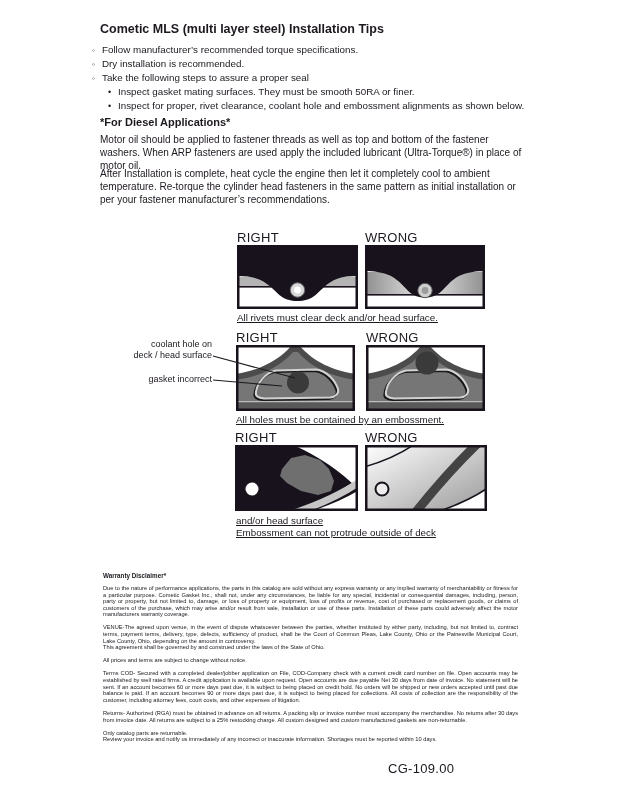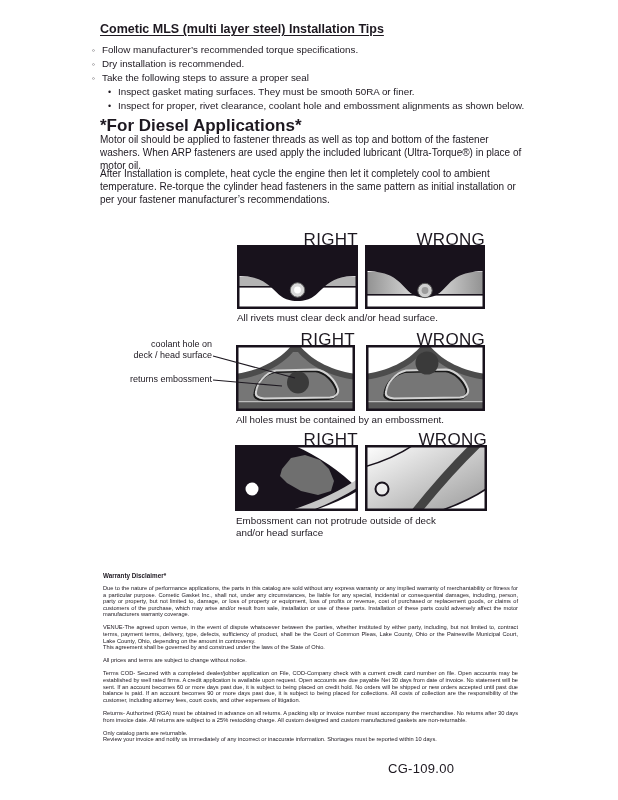--- a/index.html
+++ b/index.html
@@ -1,35 +1,35 @@
 <!DOCTYPE html>
 <html><head>
 <meta charset="utf-8">
 <style>
   html,body{margin:0;padding:0;background:#ffffff;}
   .page{position:relative;width:618px;height:800px;background:#ffffff;
         font-family:"Liberation Sans",sans-serif;color:#1d1820;overflow:hidden;}
 
   .title{position:absolute;left:100px;top:22px;font-size:12.5px;font-weight:bold;
-         text-decoration:underline;text-underline-offset:2px;white-space:nowrap;}
+         text-underline-offset:2px;white-space:nowrap;}
 
   .bullets{position:absolute;left:92px;top:43px;width:450px;font-size:9.8px;line-height:13px;}
   .brow{display:flex;gap:4px;align-items:baseline;}
   .brow .g{flex:0 0 6px;font-size:8px;}
   .brow.sub{margin-left:16px;}
   .brow.sub .g{font-size:9px;}
 
-  .dheading{position:absolute;left:100px;top:116px;font-size:17px;font-weight:bold;}
+  .dheading{position:absolute;left:100px;top:116px;font-size:11px;font-weight:bold;}
   .para{position:absolute;left:100px;width:424px;font-size:10px;line-height:13px;}
   #p1{top:133px}
   #p2{top:167px}
   #note{top:212px}
 
-  .fh{position:absolute;font-size:17px;letter-spacing:.3px;text-align:right;}
-  .fcap{position:absolute;font-size:9.8px;line-height:12px;}
+  .fh{position:absolute;font-size:13px;letter-spacing:.3px;text-align:left;}
+  .fcap{position:absolute;font-size:9.8px;line-height:12px;text-decoration:underline;}
   .dbox{position:absolute;}
 
   
   #f1hr{left:237px;top:230px;width:121px}
   #f1hw{left:365px;top:230px;width:120px}
   #f1br{left:237px;top:245px;width:121px;height:64px}
   #f1bw{left:365px;top:245px;width:120px;height:64px}
   #f1cap{left:237px;top:312px}
 
   
@@ -143,21 +143,21 @@
     <rect x="0" y="56.2" width="119" height="1" fill="#cfcfcf"></rect>
     <path d="M20,47 C21,38 29,28 40,25.5 L80,24.5 C91,26 99,35 102,44 C103,48 100,52 94,52.5 L28,53.5 C22,53 19,51 20,47 Z" fill="none" stroke="#181818" stroke-width="2.2" transform="translate(-1.4,1.4)"></path>
     <path d="M20,47 C21,38 29,28 40,25.5 L80,24.5 C91,26 99,35 102,44 C103,48 100,52 94,52.5 L28,53.5 C22,53 19,51 20,47 Z" fill="none" stroke="#d2d2d2" stroke-width="2"></path>
     <circle cx="61" cy="18" r="11.5" fill="#3a3a3a"></circle>
     <rect x="1.25" y="1.25" width="116.5" height="63.5" fill="none" stroke="#18121c" stroke-width="2.5"></rect>
   </svg>
   <div class="f2lab" id="f2lab1">
     <div>coolant hole on</div>
     <div>deck / head surface</div>
   </div>
-  <div class="f2lab" id="f2lab2">returns embossment</div>
+  <div class="f2lab" id="f2lab2">gasket incorrect</div>
   <svg id="f2lines" viewBox="0 0 420 100">
     <line x1="113" y1="26" x2="195" y2="48" stroke="#1d1820" stroke-width="1.2"></line>
     <line x1="113" y1="50" x2="182" y2="56" stroke="#1d1820" stroke-width="1.2"></line>
   </svg>
   <div class="fcap" id="f2cap">All holes must be contained by an embossment.</div>
 
   <div class="fh" id="f3hr">RIGHT</div>
   <div class="fh" id="f3hw">WRONG</div>
   <svg class="dbox" id="f3br" viewBox="0 0 123 66">
     <rect x="0" y="0" width="123" height="66" fill="#18121c"></rect>
@@ -176,22 +176,22 @@
       </linearGradient>
     </defs>
     <rect x="0" y="0" width="122" height="66" fill="url(#g3)"></rect>
     <path d="M113,-2 Q82,28 50,68" fill="none" stroke="#434343" stroke-width="9"></path>
     <path d="M66,69 Q104,57 127,40 L127,69 Z" fill="#ffffff" stroke="#18121c" stroke-width="1.5"></path>
     <path d="M-1,22 Q28,14 50,-1" fill="none" stroke="#18121c" stroke-width="1.5"></path>
     <circle cx="17" cy="44" r="6.5" fill="#ededed" stroke="#18121c" stroke-width="2"></circle>
     <rect x="1.25" y="1.25" width="119.5" height="63.5" fill="none" stroke="#18121c" stroke-width="2.5"></rect>
   </svg>
   <div class="fcap" id="f3cap">
+    <div>and/or head surface</div>
     <div>Embossment can not protrude outside of deck</div>
-    <div>and/or head surface</div>
   </div>
 
   <div class="disc">
     <h4>Warranty Disclaimer*</h4>
     <p>Due to the nature of performance applications, the parts in this catalog are sold without any express warranty or any implied warranty of merchantability or fitness for a particular purpose.  Cometic Gasket Inc., shall not, under any circumstances, be liable for any special, incidental or consequential damages, including, person, party or property, but not limited to, damage, or loss of property or equipment, loss of profits or revenue, cost of purchased or replacement goods, or claims of customers of the purchase, which may arise and/or result from sale, installation or use of these parts.  Installation of these parts could adversely affect the motor manufacturers warranty coverage.</p>
     <p class="tight">VENUE-The agreed upon venue, in the event of dispute whatsoever between the parties, whether instituted by either party, including, but not limited to, contract terms, payment terms, delivery, type, defects, sufficiency of product, shall be the Court of Common Pleas, Lake County, Ohio or the Painesville Municipal Court, Lake County, Ohio, depending on the amount in controversy.</p>
     <p>This agreement shall be governed by and construed under the laws of the State of Ohio.</p>
     <p>All prices and terms are subject to change without notice.</p>
     <p>Terms COD- Secured with a completed dealer/jobber application on File, COD-Company check with a current credit card number on file.  Open accounts may be established by well rated firms.  A credit application is available upon request.  Open accounts are due payable Net 30 days from date of invoice.  No statement will be sent.  If an account becomes 60 or more days past due, it is subject to being placed on credit hold.  No orders will be shipped or new orders accepted until past due balance is paid.  If an account becomes 90 or more days past due, it is subject to being placed for collections.  All costs of collection are the responsibility of the customer, including attorney fees, court costs, and other expenses of litigation.</p>
     <p>Returns- Authorized (RGA) must be obtained in advance on all returns.  A packing slip or invoice number must accompany the merchandise.  No returns after 30 days from invoice date.  All returns are subject to a 25% restocking charge.  All custom designed and custom manufactured gaskets are non-returnable.</p>

